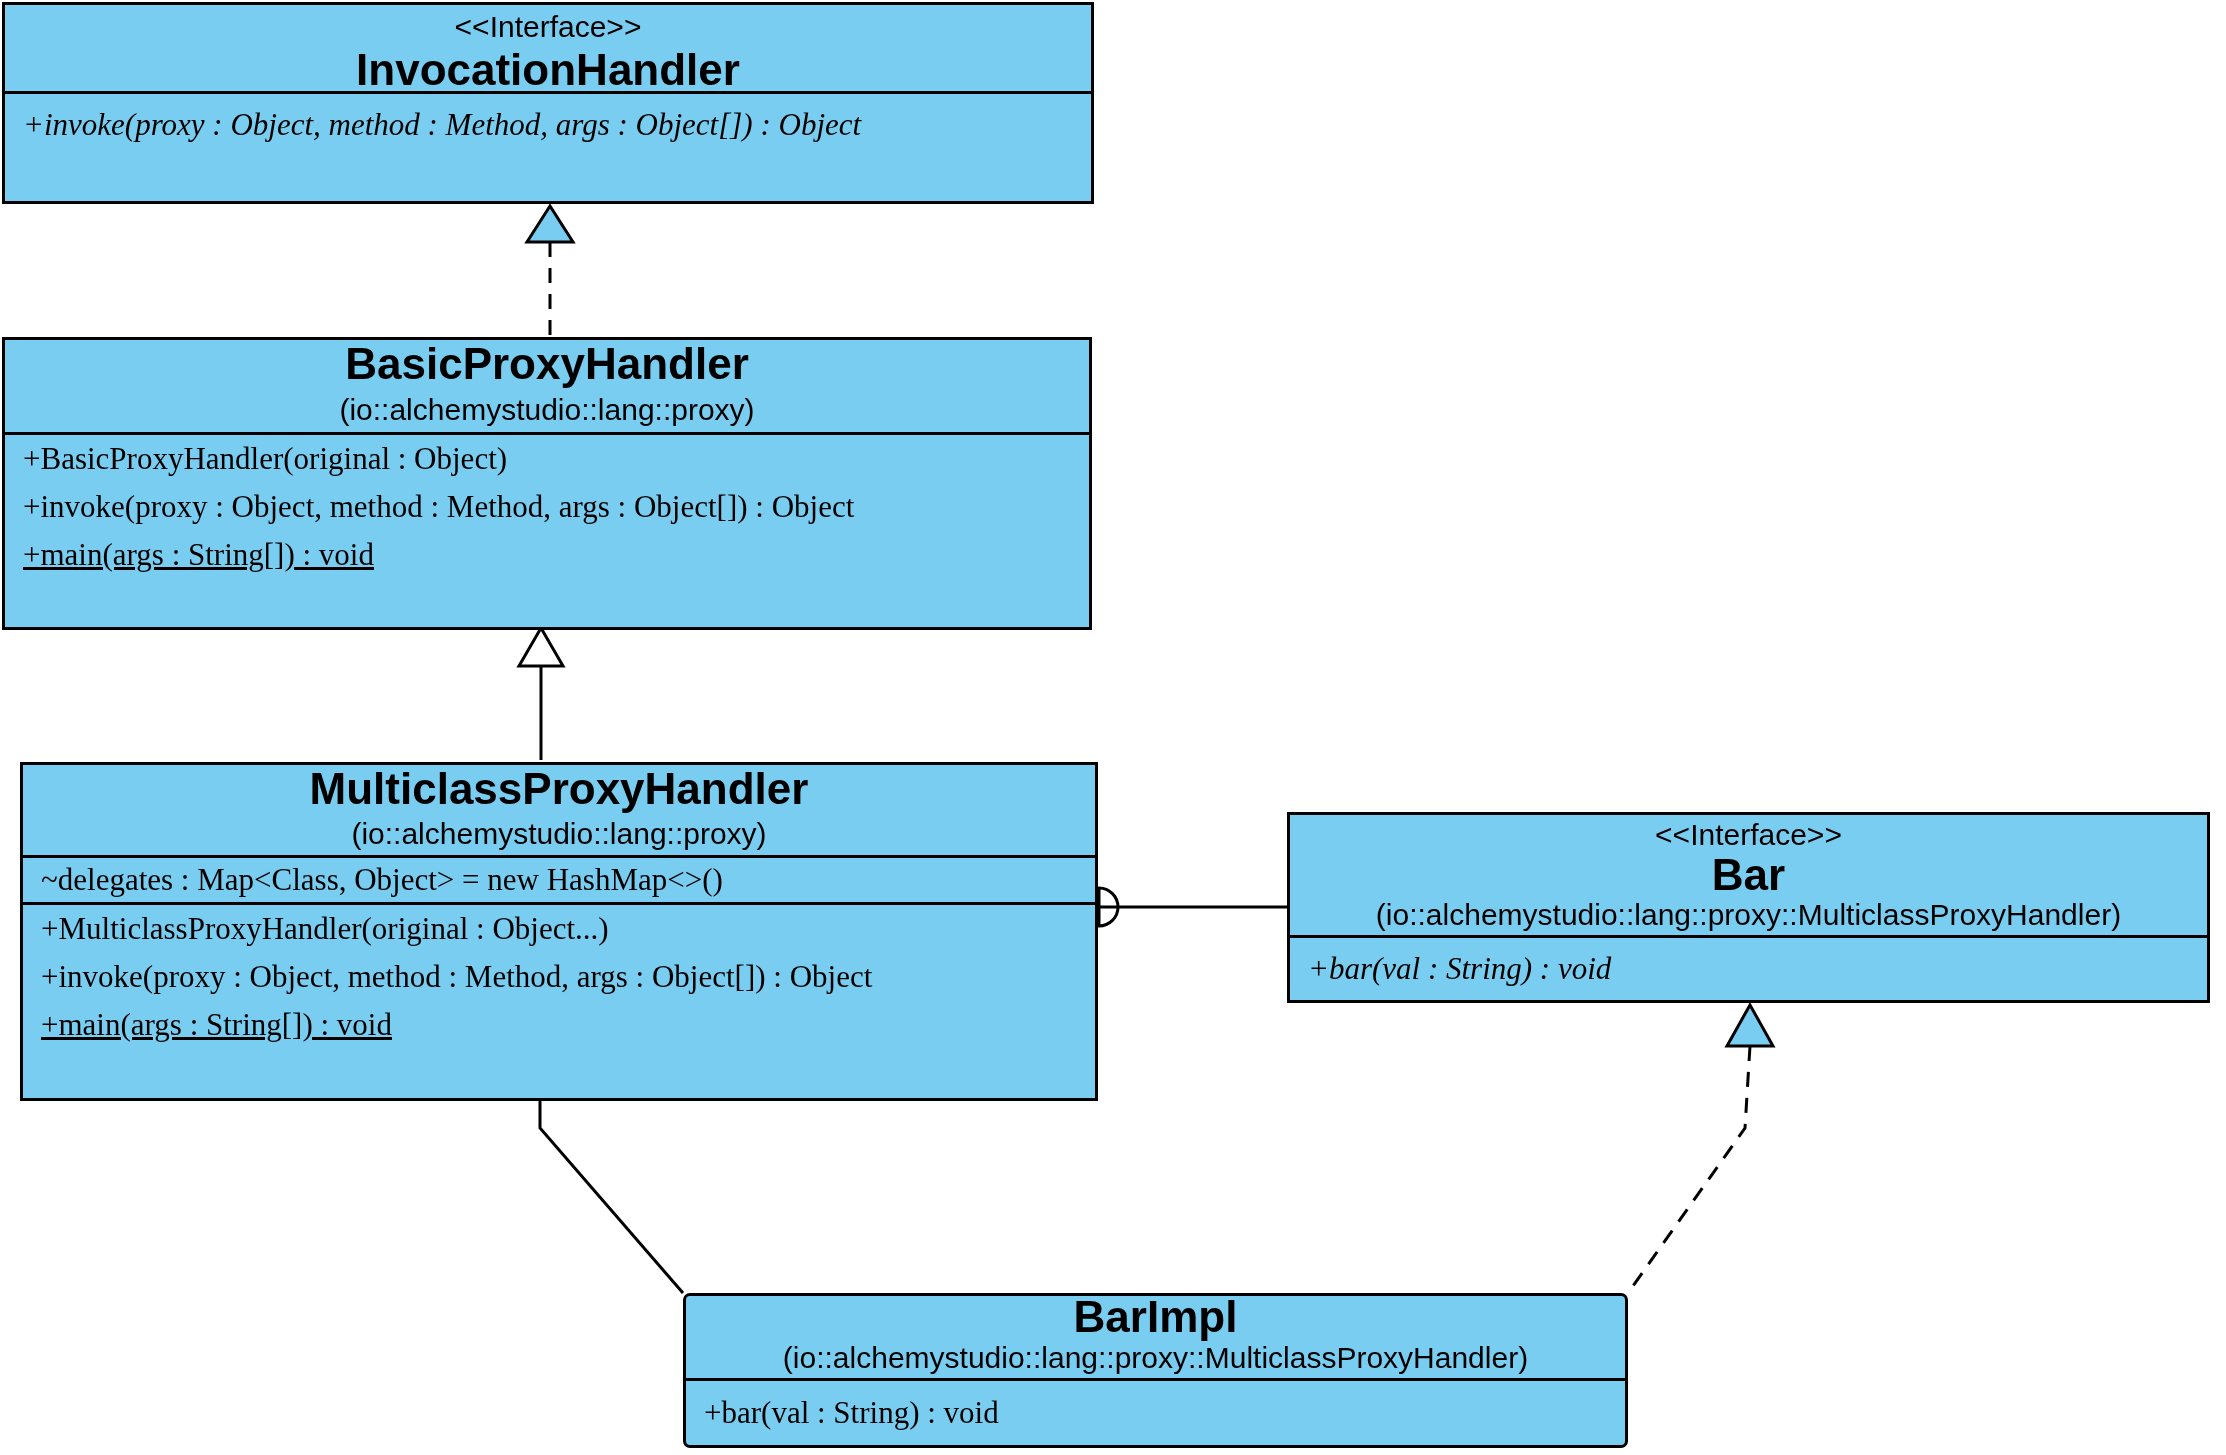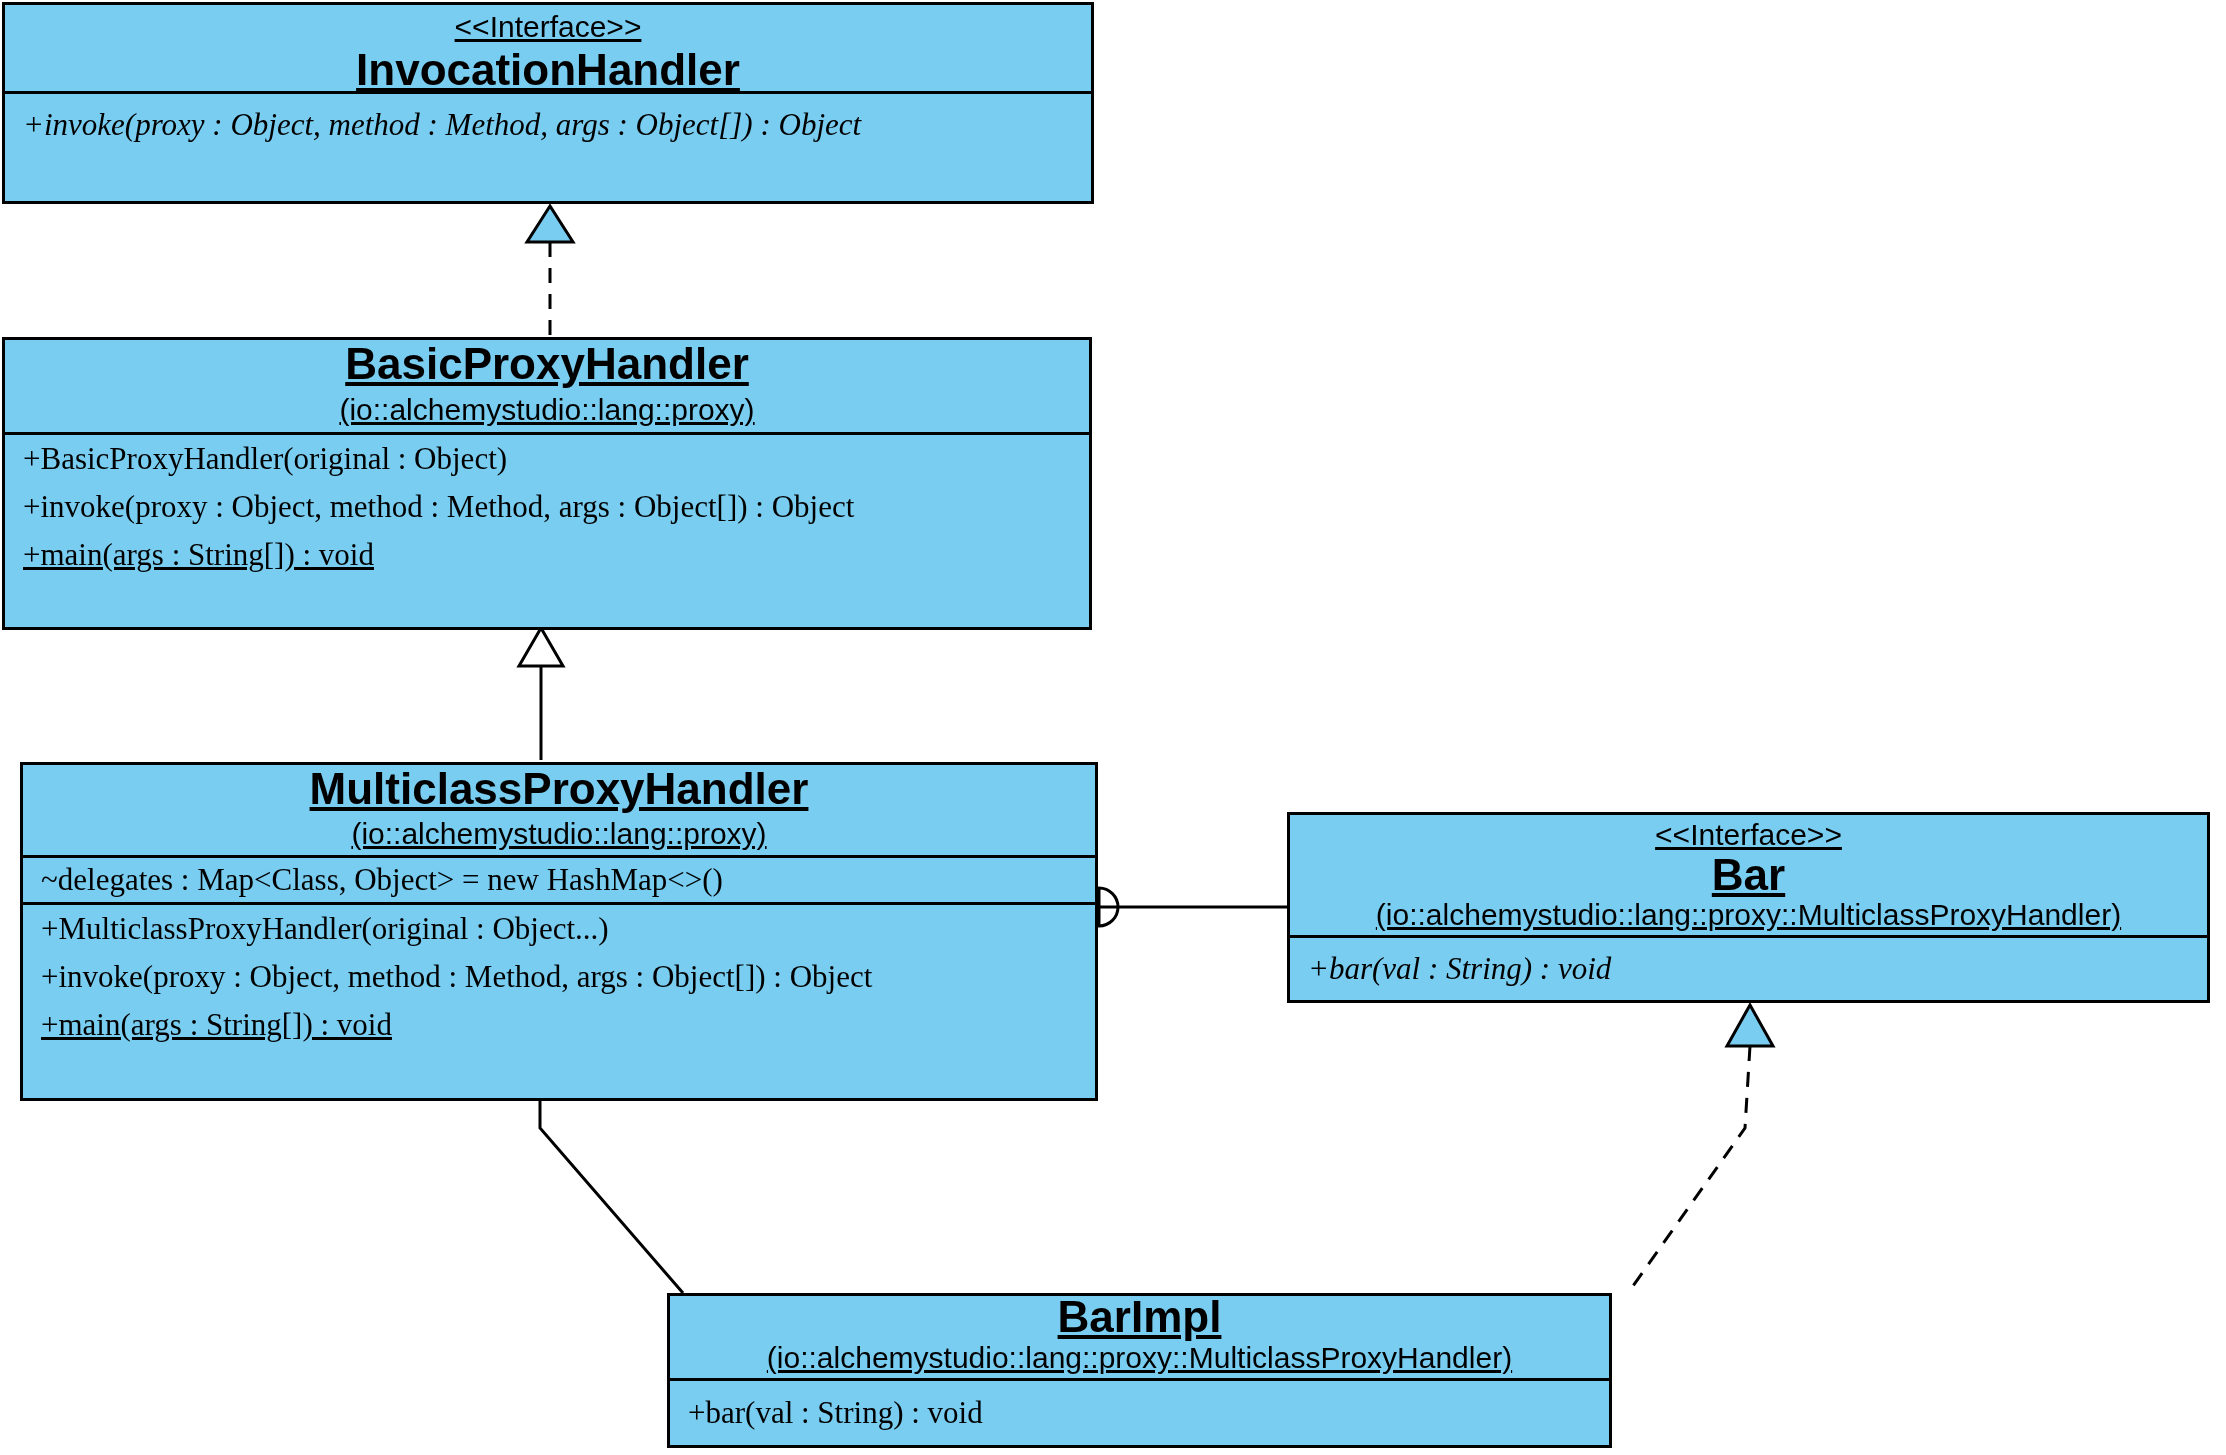--- a/index.html
+++ b/index.html
@@ -5,21 +5,21 @@
   :root{
     --box-fill:#79CDF0;
     --line:#000000;
   }
   *{margin:0;padding:0;box-sizing:border-box;}
   html,body{width:2226px;height:1455px;background:#ffffff;overflow:hidden;
     font-family:"Liberation Sans", sans-serif;color:#000;}
   #canvas{position:relative;width:2226px;height:1455px;}
   #wires{position:absolute;left:0;top:0;z-index:1;}
   .uml-class{position:absolute;background:var(--box-fill);border:3px solid var(--line);z-index:2;}
-  .hdr{text-align:center;border-bottom:3px solid var(--line);text-decoration:underline;}
+  .hdr{text-align:center;border-bottom:3px solid var(--line);}
   .hdr .stereo{font-size:30px;line-height:44px;}
   .hdr .cname{font-size:44px;font-weight:bold;line-height:44px;}
   .hdr .pkg{font-size:30px;line-height:44px;}
   .sec{border-bottom:3px solid var(--line);}
   .sec:last-child{border-bottom:none;}
   .row{font-size:31px;line-height:48px;padding:0 18px;white-space:nowrap;font-family:Liberation Serif, serif;}
   .it{font-style:italic;}
   .ul{text-decoration:underline;}
 
   
@@ -34,21 +34,21 @@
 
   #box-multiclass{left:20px;top:762px;width:1078px;height:339px;}
   #box-multiclass .hdr .cname{line-height:47px;}
   #box-multiclass .hdr .pkg{line-height:43px;}
   #box-multiclass .attrs .row{line-height:44px;}
 
   #box-bar{left:1287px;top:812px;width:923px;height:191px;}
   #box-bar .hdr .stereo,#box-bar .hdr .cname,#box-bar .hdr .pkg{line-height:40px;}
   #box-bar .ops .row{line-height:62px;}
 
-  #box-barimpl{left:667px;top:1293px;width:945px;height:155px;}
+  #box-barimpl{left:683px;top:1293px;width:945px;height:155px;border-radius:7px;}
   #box-barimpl .hdr .cname{line-height:42px;}
   #box-barimpl .hdr .pkg{line-height:40px;}
   #box-barimpl .ops .row{line-height:64px;}
 
   .wire{stroke:var(--line);stroke-width:3;fill:none;}
   .dashed{stroke-dasharray:15 11;}
   .tri-fill{fill:var(--box-fill);stroke:var(--line);stroke-width:3;}
   .tri-open{fill:#ffffff;stroke:var(--line);stroke-width:3;}
   .anchor{fill:#ffffff;stroke:var(--line);stroke-width:3;}
 </style>

